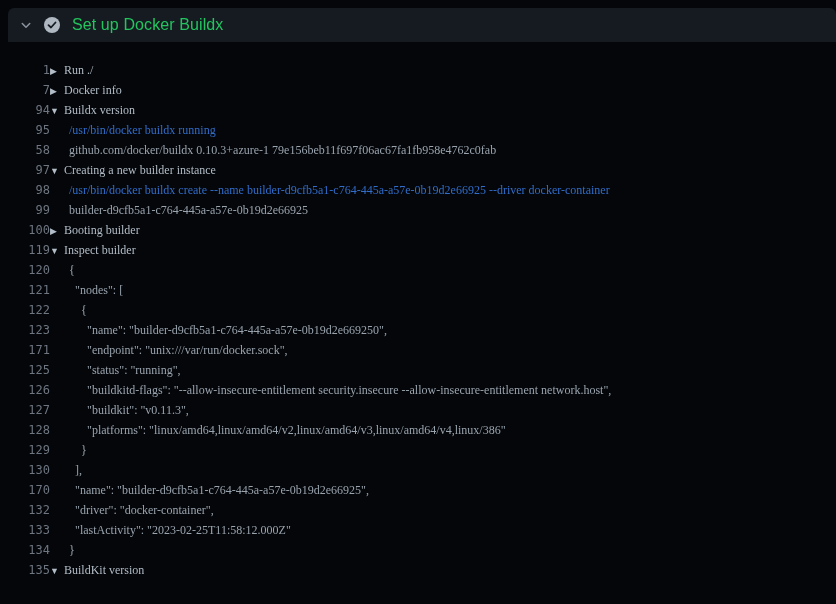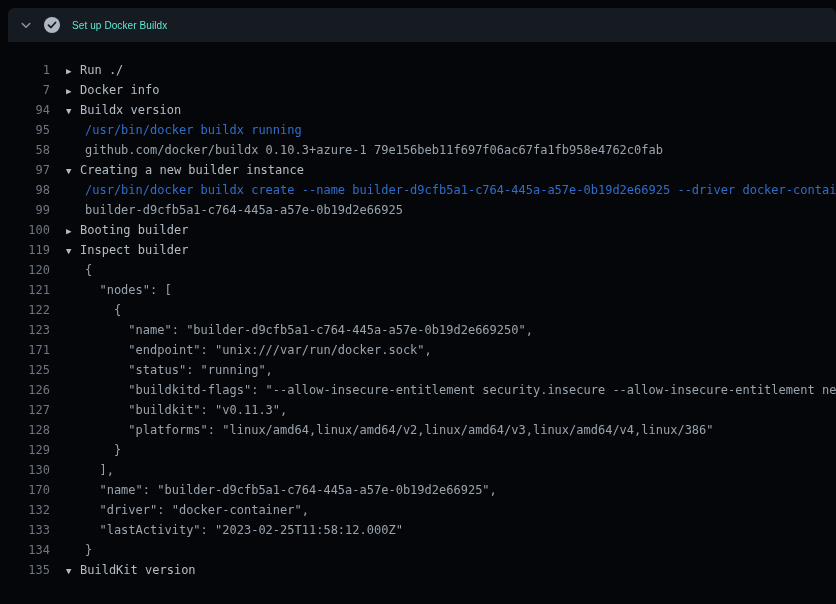--- a/index.html
+++ b/index.html
@@ -23,22 +23,22 @@
     width: 36px;
     display: flex; justify-content: center; align-items: center;
     color: #8b949e;
   }
   .check-wrap {
     width: 16px; height: 16px;
     margin-right: 12px;
     display: flex; align-items: center; justify-content: center;
   }
   .step-title {
-    color: #5eead4;
-    font-size: 10px;
+    color: #22c55e;
+    font-size: 16px;
     letter-spacing: 0.1px;
   }
   .log {
     position: absolute;
     left: 0; top: 42px; right: 0; bottom: 0;
     padding-top: 18px;
     font-family: "DejaVu Sans Mono", "Liberation Mono", monospace;
     font-size: 12px;
     overflow: hidden;
   }
@@ -48,25 +48,25 @@
     display: flex;
     white-space: pre;
   }
   .line-num {
     flex: 0 0 50px;
     text-align: right;
     color: #6e7681;
     user-select: none;
   }
   .line-content {
-    margin-left: 16px;
     color: #9aa4ae;
     overflow: hidden;
     white-space: pre;
     flex: 1 1 auto;
+    font-family: Liberation Serif, serif;
   }
   .group-row .line-content { color: #b3bdc7; cursor: pointer; }
   .arrow {
     display: inline-block;
     width: 14px;
     font-size: 9px;
     color: #b3bdc7;
     vertical-align: baseline;
   }
   .plain-text { display: inline-block; padding-left: 19px; }

